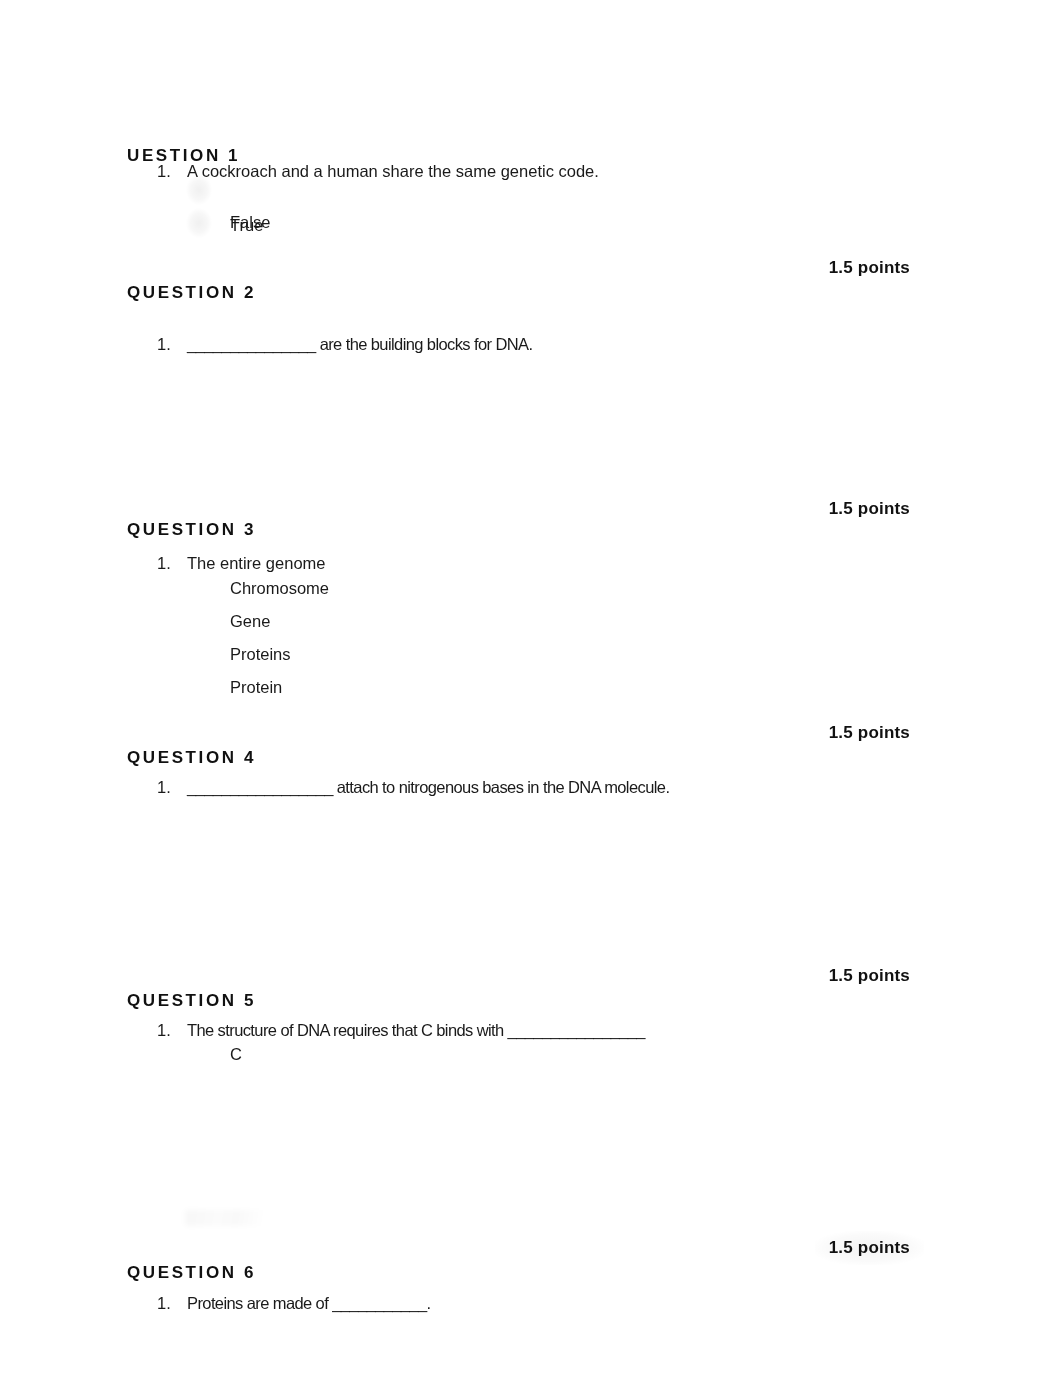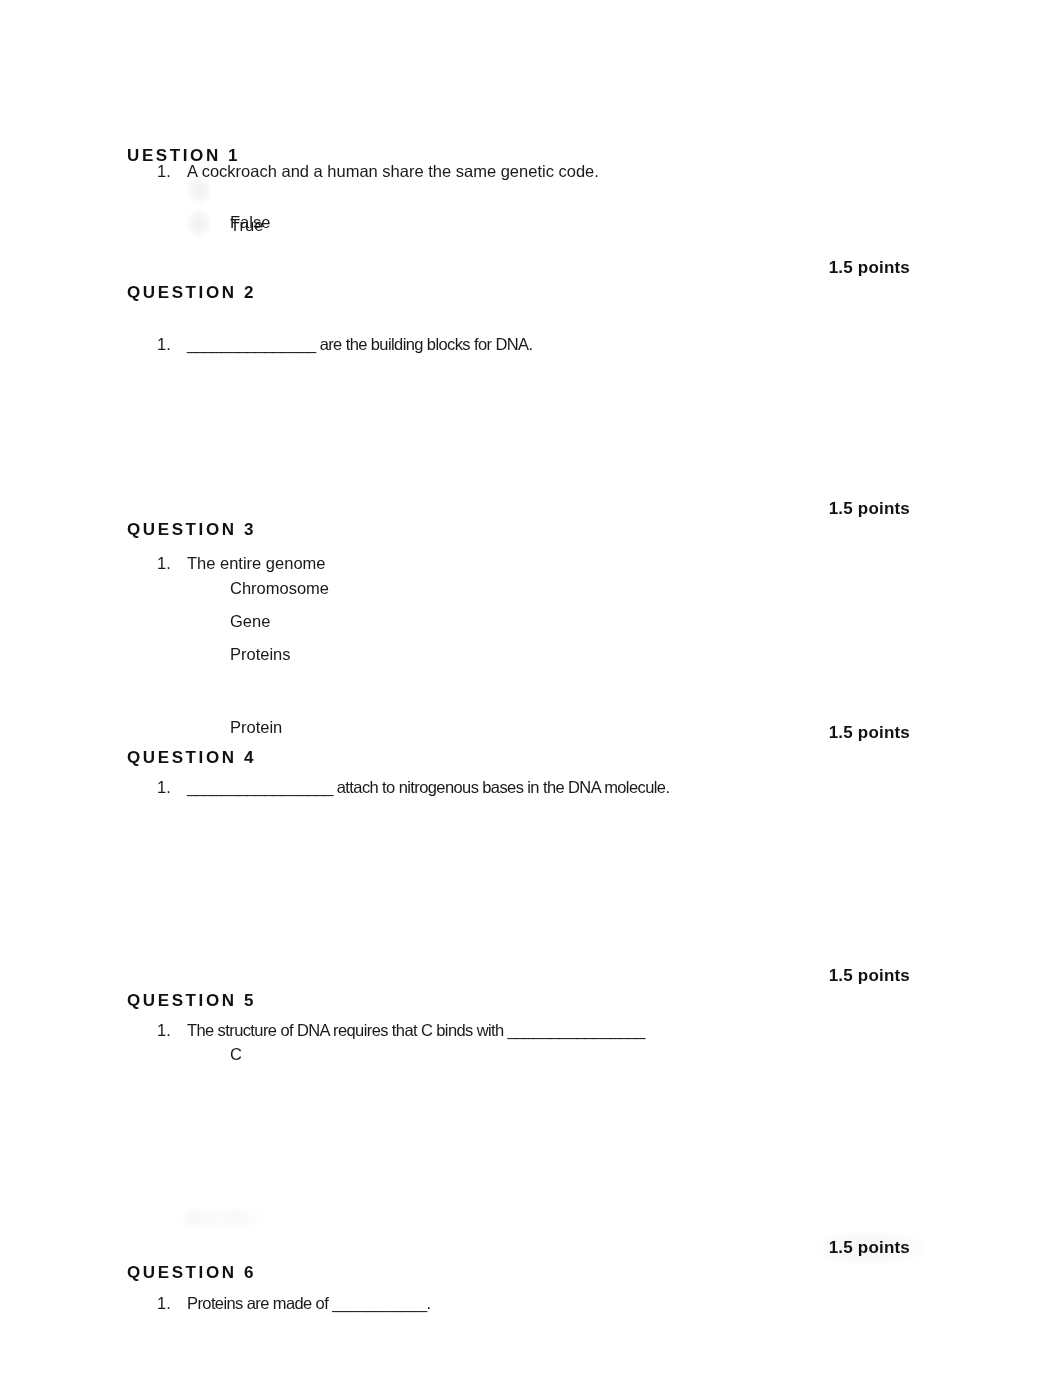--- a/index.html
+++ b/index.html
@@ -134,21 +134,21 @@
 
   <div class="q-header" style="top:520px;">QUESTION 3</div>
 
   <div class="q-item" style="top:552px;">
     <span class="q-num">1.</span><span class="q-text">The entire genome</span>
   </div>
 
   <div class="choice" style="top:579px;">Chromosome</div>
   <div class="choice" style="top:612px;">Gene</div>
   <div class="choice" style="top:645px;">Proteins</div>
-  <div class="choice" style="top:678px;margin-top:40px;">Protein</div>
+  <div class="choice" style="top:678px;">Protein</div>
 
   <div class="points" style="top:723px;">1.5 points</div>
 
   <div class="q-header" style="top:748px;">QUESTION 4</div>
 
   <div class="q-item" style="top:776px;">
     <span class="q-num">1.</span><span class="q-text blank">_________________ attach to nitrogenous bases in the DNA molecule.</span>
   </div>
 
   <div class="points" style="top:966px;">1.5 points</div>

